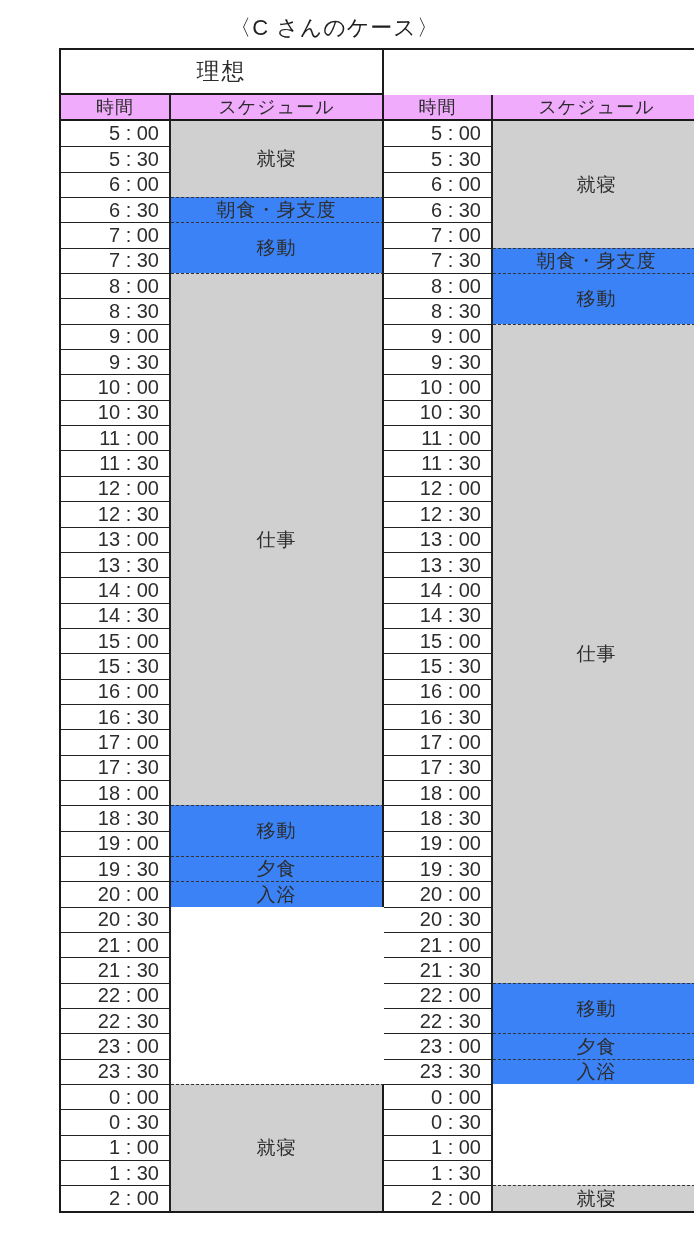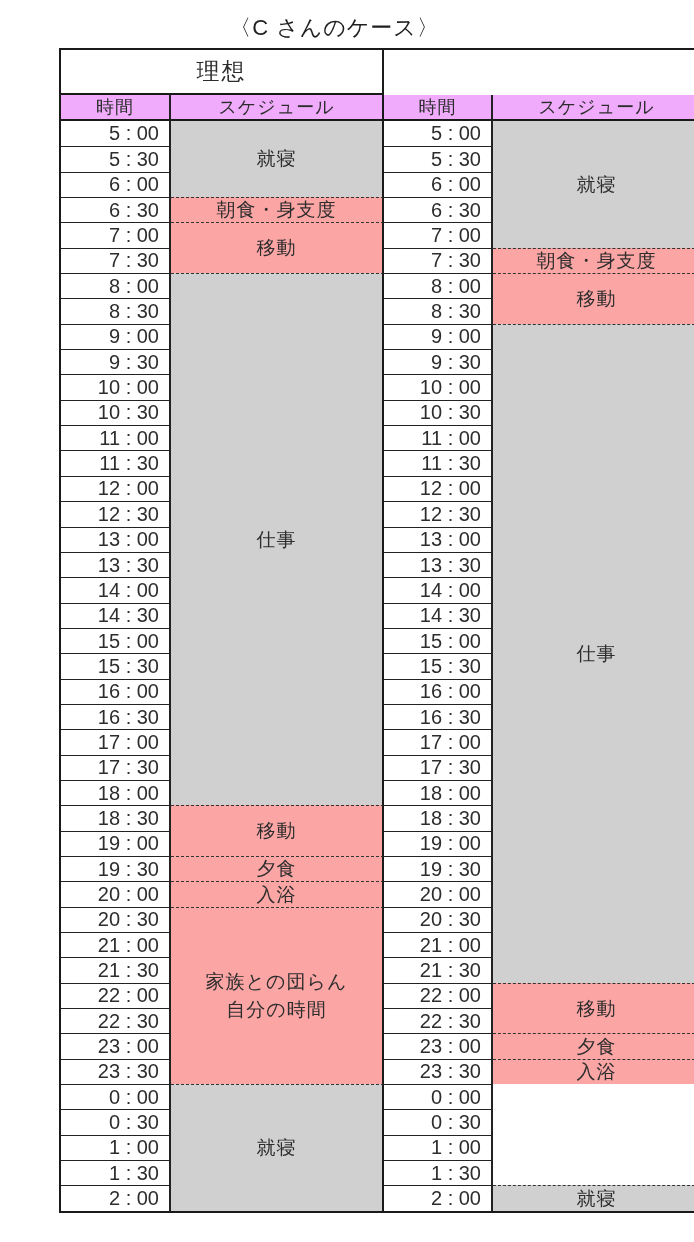--- a/index.html
+++ b/index.html
@@ -64,21 +64,21 @@
   }
   .time-cell.first { border-top: none; }
 
   .block {
     font-size: 19px;
     letter-spacing: 1px;
     text-align: center;
     white-space: pre-line;
     line-height: 1.45;
     border-top: 1.7px dashed #333;
-    background: #fca5a5;
+    background: #3b82f6;
   }
   .block.first { border-top: none; }
   .block.shaded { background: #d0d0d0; }
 </style>
 </head>
 <body>
 
 <div class="page">
   <div class="title">〈C さんのケース〉</div>
 
@@ -177,22 +177,20 @@
       <div class="cell time-cell vline" style="grid-area: 44 / 3;">1 : 30</div>
       <div class="cell time-cell vline" style="grid-area: 45 / 1;">2 : 00</div>
       <div class="cell time-cell vline" style="grid-area: 45 / 3;">2 : 00</div>
       <div class="cell block shaded first vline2" style="grid-area: 3 / 2 / span 3;">就寝</div>
       <div class="cell block vline2" style="grid-area: 6 / 2;">朝食・身支度</div>
       <div class="cell block vline2" style="grid-area: 7 / 2 / span 2;">移動</div>
       <div class="cell block shaded vline2" style="grid-area: 9 / 2 / span 21;">仕事</div>
       <div class="cell block vline2" style="grid-area: 30 / 2 / span 2;">移動</div>
       <div class="cell block vline2" style="grid-area: 32 / 2;">夕食</div>
       <div class="cell block vline2" style="grid-area: 33 / 2;">入浴</div>
-      <div class="cell block vline2" style="grid-area: 34 / 2 / span 7;">家族との団らん
-自分の時間</div>
       <div class="cell block shaded vline2" style="grid-area: 41 / 2 / span 5;">就寝</div>
       <div class="cell block shaded first" style="grid-area: 3 / 4 / span 5;">就寝</div>
       <div class="cell block" style="grid-area: 8 / 4;">朝食・身支度</div>
       <div class="cell block" style="grid-area: 9 / 4 / span 2;">移動</div>
       <div class="cell block shaded" style="grid-area: 11 / 4 / span 26;">仕事</div>
       <div class="cell block" style="grid-area: 37 / 4 / span 2;">移動</div>
       <div class="cell block" style="grid-area: 39 / 4;">夕食</div>
       <div class="cell block" style="grid-area: 40 / 4;">入浴</div>
       <div class="cell block shaded" style="grid-area: 45 / 4;">就寝</div>
     </div>

